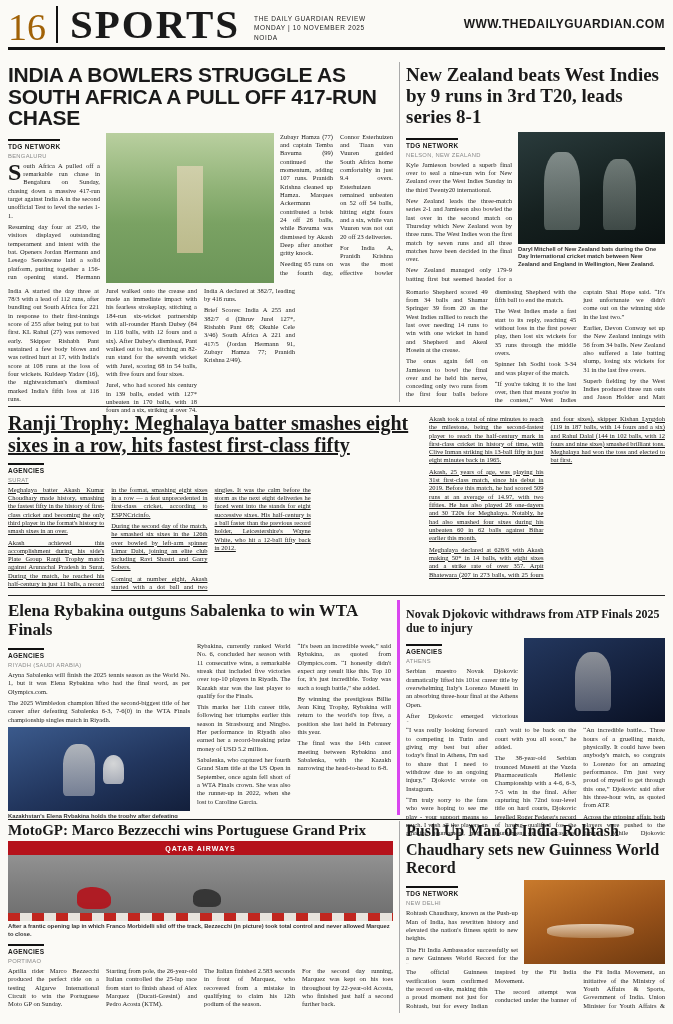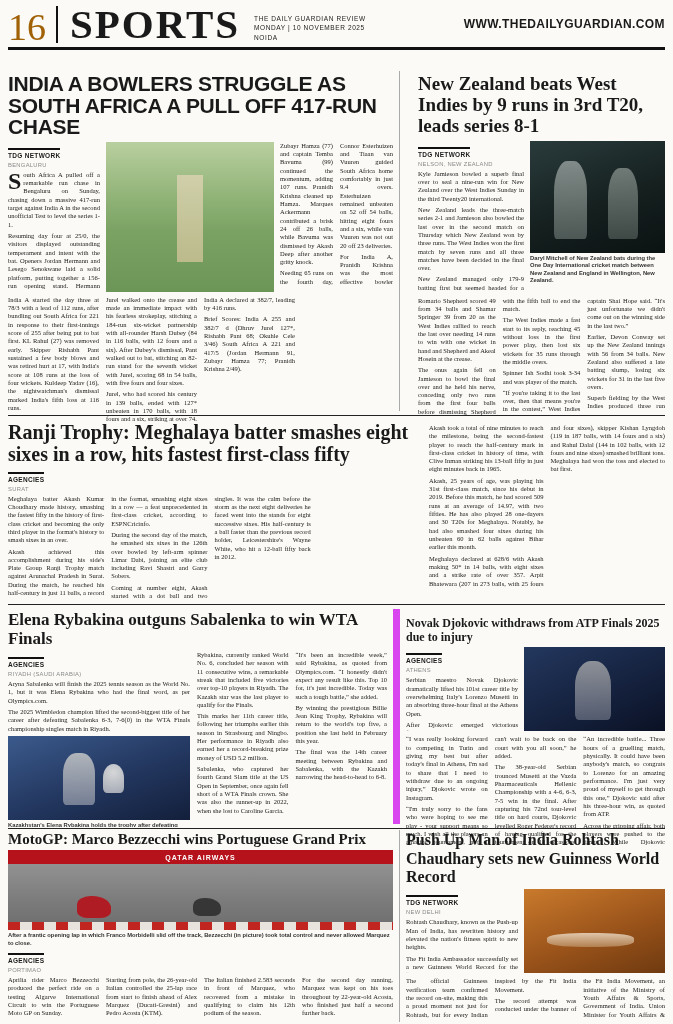--- a/index.html
+++ b/index.html
@@ -15,48 +15,48 @@
   .hr{border:0;border-top:1px solid #222;margin:4px 0;}
   .byline{font-family:"Liberation Sans",sans-serif;margin:2px 0 3px;}
   .byline .src{font-size:6.5px;font-weight:700;letter-spacing:.3px;display:inline-block;border-top:2px solid #111;padding-top:2px;}
   .byline .loc{display:block;font-size:5.8px;color:#8a8a8a;letter-spacing:.3px;}
   .bodytext{font-size:6.5px;line-height:1.28;text-align:justify;}
   .bodytext p{margin:0 0 3px;}
   .dropcap p:first-child::first-letter{font-size:24px;font-weight:700;float:left;line-height:.8;padding:1px 2px 0 0;}
   .caption{font-family:"Liberation Sans",sans-serif;font-weight:700;font-size:5.8px;line-height:1.3;color:#333;margin-top:2px;text-align:left;}
   .photo{position:relative;overflow:hidden;}
   
-  .row1{display:flex;height:340px;margin-top:21px;gap:12px;}
+  .row1{display:flex;height:340px;margin-top:12px;}
   .a1{width:392px;border-right:1px solid #aaa;padding-right:6px;box-sizing:border-box;}
   .a2{flex:1;padding-left:6px;}
   .hl-a1{font-family:"Liberation Sans",sans-serif;font-weight:800;font-size:21px;line-height:1.03;letter-spacing:-.3px;margin:2px 0 4px;}
   .a1-mid{display:flex;gap:6px;height:150px;}
   .a1-lead{width:92px;overflow:hidden;}
   .ph-cricket{width:168px;height:150px;flex:0 0 auto;
      background:linear-gradient(180deg,#b9cf9f 0%,#8fb276 38%,#7aa263 60%,#6c9558 100%);}
   .ph-cricket:before{content:"";position:absolute;left:42%;top:22%;width:16%;height:58%;background:linear-gradient(180deg,#d8d2b0,#c9c094);opacity:.85;}
   .a1-midtext{flex:1;column-count:2;column-gap:7px;column-fill:auto;height:150px;overflow:hidden;}
   .a1-rest{column-count:4;column-gap:7px;column-fill:auto;height:134px;overflow:hidden;margin-top:4px;}
   .hl-a2{font-size:19px;font-weight:700;line-height:1.12;margin:2px 0 4px;}
   .a2-mid{display:flex;gap:6px;height:152px;}
   .a2-lead{width:106px;overflow:hidden;}
   .a2-photowrap{flex:1;}
   .ph-nz{height:112px;background:linear-gradient(160deg,#2a3b3c 0%,#15201f 55%,#0b1212 100%);}
   .ph-nz:before{content:"";position:absolute;left:18%;top:18%;width:24%;height:70%;background:linear-gradient(180deg,#cfd6d2,#7d8a85);opacity:.55;border-radius:40% 40% 8% 8%;}
   .ph-nz:after{content:"";position:absolute;right:20%;top:24%;width:22%;height:64%;background:linear-gradient(180deg,#c3ccc6,#6e7b76);opacity:.5;border-radius:40% 40% 8% 8%;}
   .a2-rest{column-count:3;column-gap:7px;column-fill:auto;height:120px;overflow:hidden;margin-top:4px;}
   
-  .ranji{height:180px;display:flex;gap:15px;}
+  .ranji{height:180px;display:flex;gap:15px;text-decoration:underline;}
   .ranji-left{width:406px;}
   .hl-ranji{font-size:20px;font-weight:700;line-height:1.12;margin:1px 0 2px;}
   .ranji-cols{column-count:4;column-gap:7px;column-fill:auto;height:108px;overflow:hidden;}
   .ranji-right{flex:1;column-count:2;column-gap:7px;column-fill:auto;height:172px;overflow:hidden;margin-top:4px;}
   
   .row3{display:flex;height:215px;}
-  .ryb{width:392px;border-right:7px solid #d946ef;padding-right:6px;box-sizing:border-box;}
+  .ryb{width:392px;border-right:3px solid #d946ef;padding-right:6px;box-sizing:border-box;}
   .djo{flex:1;padding-left:6px;}
   .hl-ryb{font-size:17px;font-weight:700;line-height:1.12;margin:1px 0 3px;}
   .ryb-body{display:flex;gap:7px;height:176px;}
   .ryb-left{width:182px;overflow:hidden;}
   .ph-ryb{height:84px;background:linear-gradient(160deg,#3b5a8c 0%,#22365e 55%,#131f3b 100%);}
   .ph-ryb:before{content:"";position:absolute;left:30%;top:20%;width:18%;height:62%;background:linear-gradient(180deg,#e8e4da,#9aa0ae);opacity:.7;border-radius:40% 40% 10% 10%;}
   .ph-ryb:after{content:"";position:absolute;left:52%;top:34%;width:12%;height:34%;background:radial-gradient(circle at 50% 30%,#f4f2ec,#b9bcc4);opacity:.85;border-radius:50% 50% 20% 20%;}
   .ryb-cols{flex:1;column-count:2;column-gap:7px;column-fill:auto;height:176px;overflow:hidden;}
   .hl-djo{font-size:12px;font-weight:700;line-height:1.15;margin:8px 0 3px;}
   .djo-mid{display:flex;gap:6px;height:84px;}

